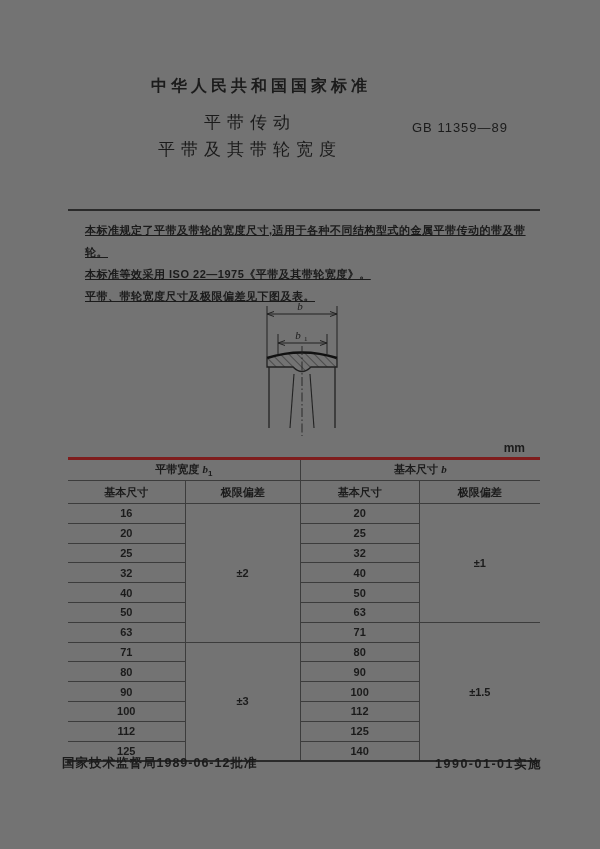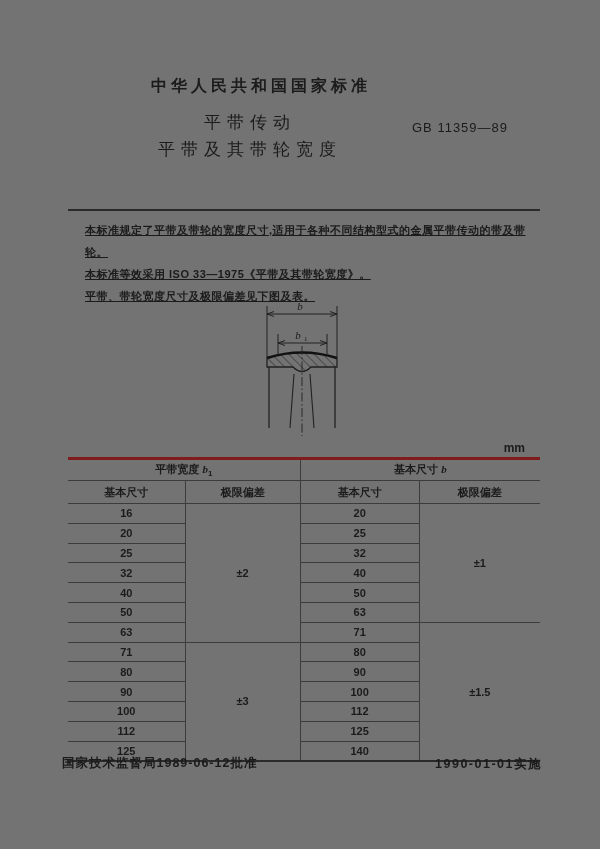--- a/index.html
+++ b/index.html
@@ -78,21 +78,21 @@
 <div id="page">
 
   <div class="abs std-header">中华人民共和国国家标准</div>
   <div class="abs title-block title1">平带传动</div>
   <div class="abs title-block title2">平带及其带轮宽度</div>
   <div class="abs gb-number">GB 11359—89</div>
   <div class="abs top-rule"></div>
 
   <div class="abs paragraphs">
     <div>本标准规定了平带及带轮的宽度尺寸,适用于各种不同结构型式的金属平带传动的带及带轮。</div>
-    <div>本标准等效采用 ISO 33—1975《平带及其带轮宽度》。</div>
+    <div>本标准等效采用 ISO 22—1975《平带及其带轮宽度》。</div>
     <div>平带、带轮宽度尺寸及极限偏差见下图及表。</div>
   </div>
 
   <svg class="abs diagram" width="160" height="142" viewBox="0 0 160 142">
     <defs>
       <pattern id="hatch" width="6" height="6" patternUnits="userSpaceOnUse" patternTransform="rotate(-45)">
         <line x1="0" y1="0" x2="0" y2="6" stroke="#222" stroke-width="1"></line>
       </pattern>
       <clipPath id="rimClip">
         <path d="M37,62 Q72,51 107,62 L107,71 L81,71 Q72,80 63,71 L37,71 Z"></path>

